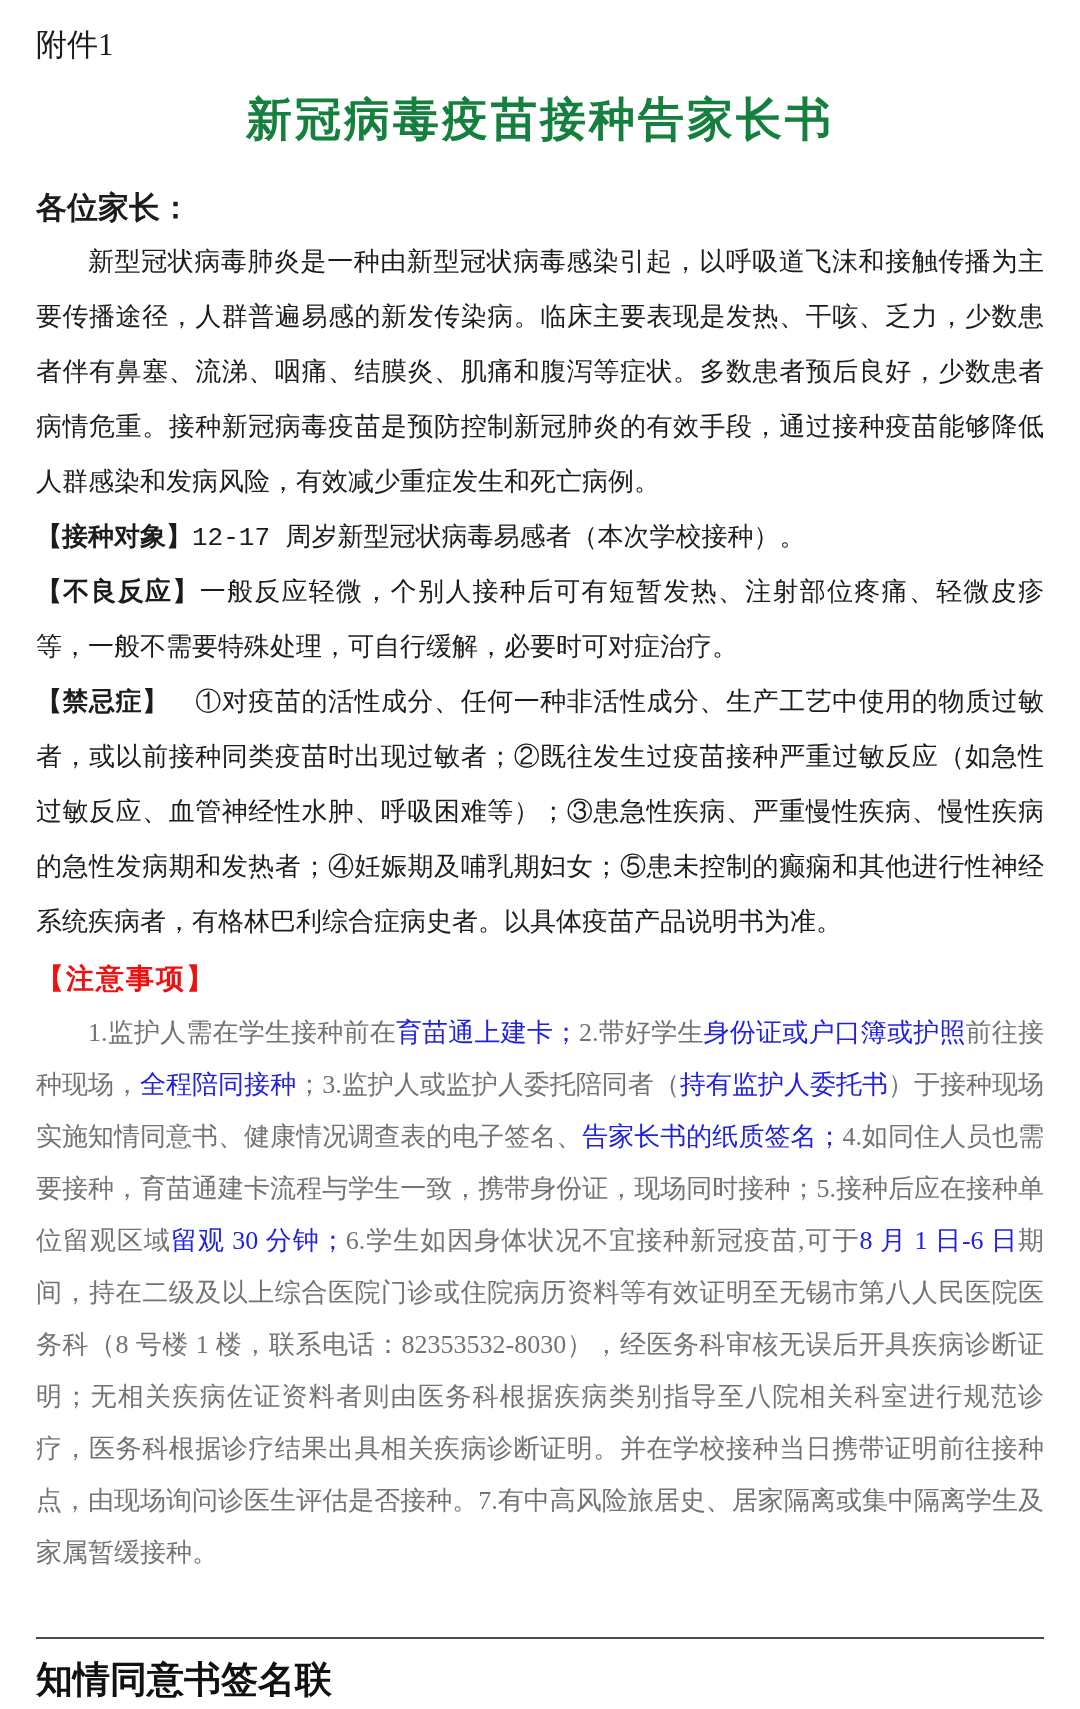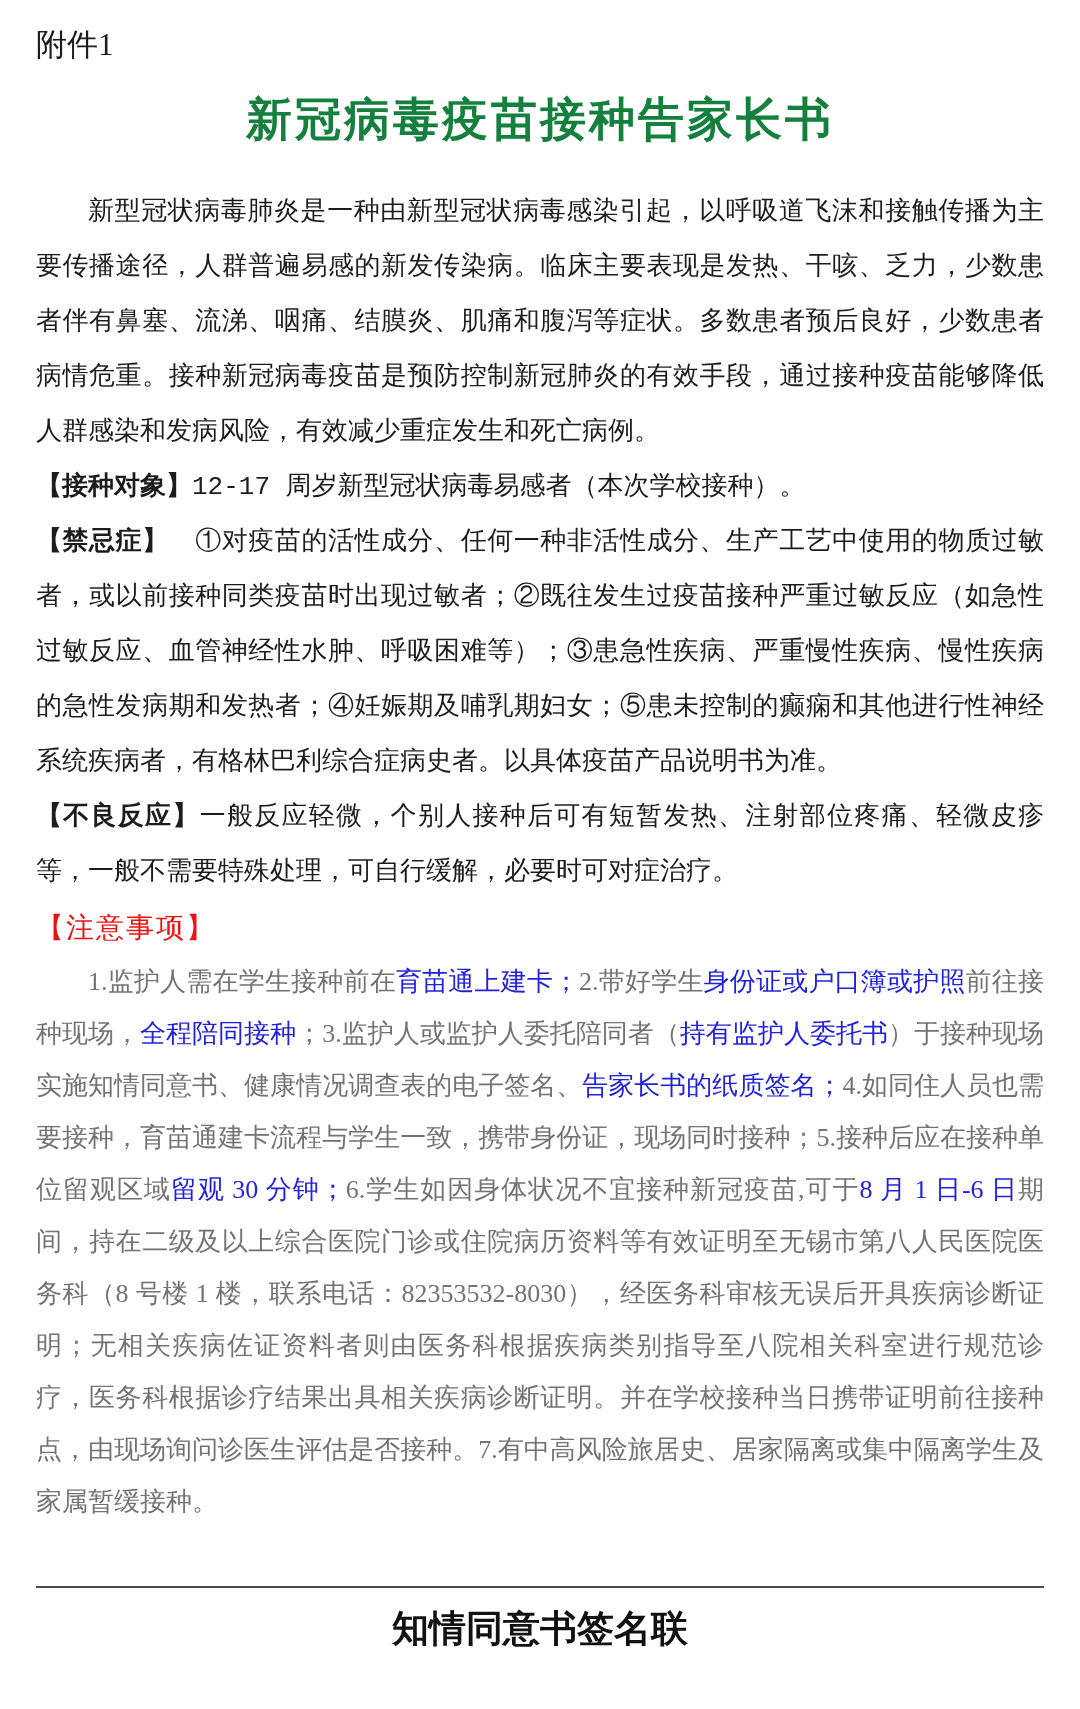--- a/index.html
+++ b/index.html
@@ -14,48 +14,49 @@
   .doc-title{
     text-align:center;font-size:46px;font-weight:bold;
     margin:26px 0 34px 0;letter-spacing:3px;color:#15803d;
   }
   .salutation{font-size:31px;font-weight:bold;margin:6px 0 4px 0;line-height:1.5;}
   p.body{font-size:26px;line-height:55px;text-align:justify;margin:0;font-family:Liberation Mono, monospace;}
   p.notice-body{font-size:26px;line-height:52px;text-align:justify;margin:0;}
   .indent{text-indent:2em;}
   .sec-label{font-weight:bold;}
   .notice-label{
-    font-weight:normal;font-size:28px;line-height:56px;color:#ee1111;
+    font-weight:bold;font-size:28px;line-height:56px;color:#ee1111;
     letter-spacing:2px;
   }
   .seg-black{color:#737373;}
   .seg-blue{color:#2222dd;font-weight:normal;}
   .separator{
     border:none;border-top:2px solid #4a4a4a;
     margin:58px 0 0 0;width:100%;
   }
-  .sign-heading{text-align:center;font-size:37px;font-weight:bold;margin:16px 0 10px 0;color:#111;}
+  .sign-heading{text-align:left;font-size:37px;font-weight:bold;margin:16px 0 10px 0;color:#111;}
 </style>
 </head>
 <body>
 
 <div class="page">
 
   <div class="attachment">附件1</div>
 
   <div class="doc-title">新冠病毒疫苗接种告家长书</div>
 
+  <div class="salutation">各位家长：</div>
 
   <p class="body indent">新型冠状病毒肺炎是一种由新型冠状病毒感染引起，以呼吸道飞沫和接触传播为主要传播途径，人群普遍易感的新发传染病。临床主要表现是发热、干咳、乏力，少数患者伴有鼻塞、流涕、咽痛、结膜炎、肌痛和腹泻等症状。多数患者预后良好，少数患者病情危重。接种新冠病毒疫苗是预防控制新冠肺炎的有效手段，通过接种疫苗能够降低人群感染和发病风险，有效减少重症发生和死亡病例。</p>
 
   <p class="body"><span class="sec-label">【接种对象】</span><span>12-17 周岁新型冠状病毒易感者（本次学校接种）。</span></p>
 
+  <p class="body"><span class="sec-label">【不良反应】</span><span>一般反应轻微，个别人接种后可有短暂发热、注射部位疼痛、轻微皮疹等，一般不需要特殊处理，可自行缓解，必要时可对症治疗。</span></p>
+
   <p class="body"><span class="sec-label">【禁忌症】</span><span>　①对疫苗的活性成分、任何一种非活性成分、生产工艺中使用的物质过敏者，或以前接种同类疫苗时出现过敏者；②既往发生过疫苗接种严重过敏反应（如急性过敏反应、血管神经性水肿、呼吸困难等）；③患急性疾病、严重慢性疾病、慢性疾病的急性发病期和发热者；④妊娠期及哺乳期妇女；⑤患未控制的癫痫和其他进行性神经系统疾病者，有格林巴利综合症病史者。以具体疫苗产品说明书为准。</span></p>
-
-  <p class="body"><span class="sec-label">【不良反应】</span><span>一般反应轻微，个别人接种后可有短暂发热、注射部位疼痛、轻微皮疹等，一般不需要特殊处理，可自行缓解，必要时可对症治疗。</span></p>
 
   <div class="notice-label">【注意事项】</div>
 
   <p class="notice-body indent"><span class="seg-black">1.监护人需在学生接种前在</span><span class="seg-blue">育苗通上建卡；</span><span class="seg-black">2.带好学生</span><span class="seg-blue">身份证或户口簿或护照</span><span class="seg-black">前往接种现场，</span><span class="seg-blue">全程陪同接种</span><span class="seg-black">；3.监护人或监护人委托陪同者（</span><span class="seg-blue">持有监护人委托书</span><span class="seg-black">）于接种现场实施知情同意书、健康情况调查表的电子签名、</span><span class="seg-blue">告家长书的纸质签名；</span><span class="seg-black">4.如同住人员也需要接种，育苗通建卡流程与学生一致，携带身份证，现场同时接种；5.接种后应在接种单位留观区域</span><span class="seg-blue">留观 30 分钟；</span><span class="seg-black">6.学生如因身体状况不宜接种新冠疫苗,可于</span><span class="seg-blue">8 月 1 日-6 日</span><span class="seg-black">期间，持在二级及以上综合医院门诊或住院病历资料等有效证明至无锡市第八人民医院医务科（8 号楼 1 楼，联系电话：82353532-8030），经医务科审核无误后开具疾病诊断证明；无相关疾病佐证资料者则由医务科根据疾病类别指导至八院相关科室进行规范诊疗，医务科根据诊疗结果出具相关疾病诊断证明。并在学校接种当日携带证明前往接种点，由现场询问诊医生评估是否接种。7.有中高风险旅居史、居家隔离或集中隔离学生及家属暂缓接种。</span></p>
 
   <hr class="separator">
 
   <div class="sign-heading">知情同意书签名联</div>
 
 </div>

